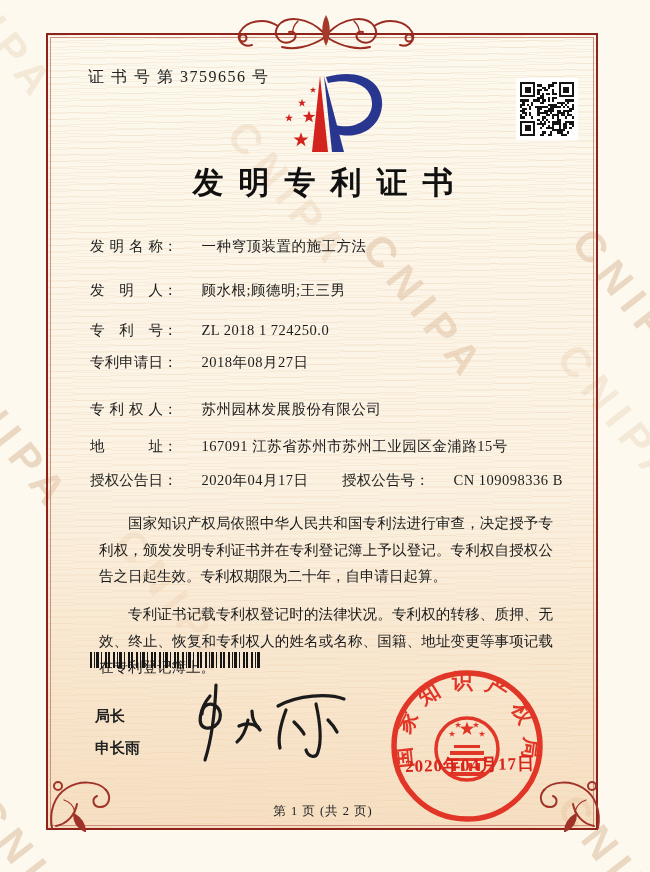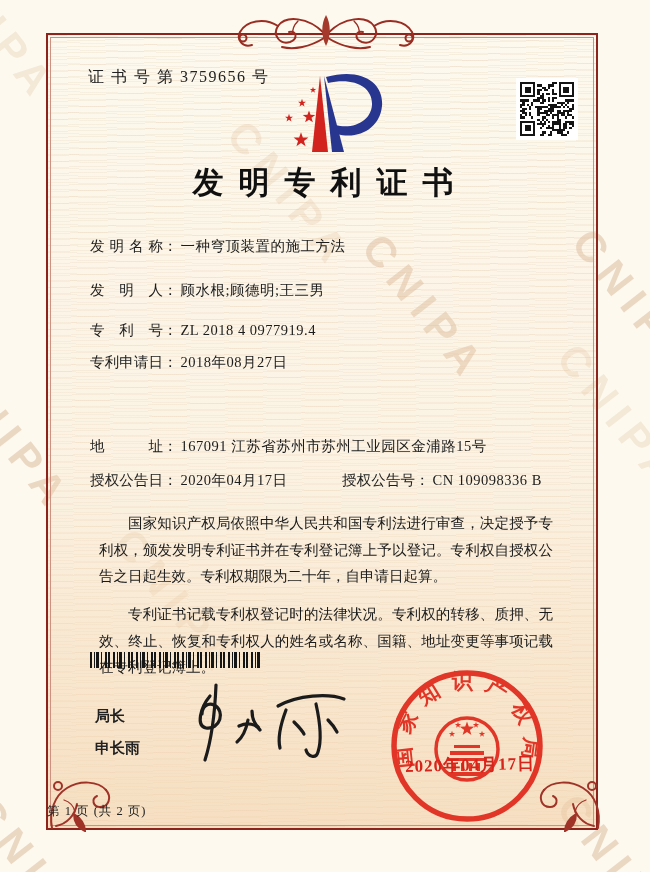--- a/index.html
+++ b/index.html
@@ -24,21 +24,21 @@
   .cert-no{position:absolute;left:88px;top:67px;font-size:16px;letter-spacing:1.5px;color:#222;}
   .logo{position:absolute;left:276px;top:70px;width:112px;height:84px;}
   .qr{position:absolute;left:516px;top:78px;width:62px;height:62px;background:#fff;}
   .title{position:absolute;left:47px;top:162px;width:552px;text-align:center;
          font-size:31px;font-weight:bold;letter-spacing:15px;text-indent:15px;color:#101010;}
   
   .frow{position:absolute;left:90px;width:472px;font-size:14.5px;white-space:nowrap;}
   .flabel{display:inline-block;width:73px;text-align:justify;text-align-last:justify;
           vertical-align:bottom;}
   .fcolon{display:inline-block;}
-  .fvalue{margin-left:3px;letter-spacing:0.5px;font-family:Liberation Serif, serif;}
+  .fvalue{margin-left:24px;letter-spacing:0.5px;font-family:Liberation Serif, serif;}
   .grant2{position:absolute;left:252px;top:0;}
   
   .body-text{position:absolute;left:88px;top:499px;width:476px;font-size:14.5px;
              line-height:1.84;text-align:justify;color:#1a1a1a;}
   .body-text p{margin:11px;text-indent:2em;}
   
   .barcode{position:absolute;left:90px;top:652px;width:170px;height:16px;
     background:repeating-linear-gradient(90deg,
       #161616 0 2px,rgba(0,0,0,0) 2px 4px,
       #161616 4px 5px,rgba(0,0,0,0) 5px 6px,
@@ -48,21 +48,21 @@
       #161616 18px 20px,rgba(0,0,0,0) 20px 23px);}
   
   .signer{position:absolute;left:95px;top:702px;font-family:Liberation Mono, monospace;
           font-size:15px;font-weight:600;color:#222;line-height:2.15;}
   .signature{position:absolute;left:182px;top:680px;width:180px;height:88px;}
   
   .seal{position:absolute;left:388px;top:667px;width:158px;height:158px;opacity:0.93;}
   .seal-date{position:absolute;left:405px;top:753px;width:160px;font-size:17px;font-weight:bold;
              color:#d8231a;letter-spacing:1px;transform:rotate(-1.5deg);white-space:nowrap;}
   
-  .page-footer{position:absolute;left:47px;top:803px;width:552px;text-align:left;
+  .page-footer{position:absolute;left:47px;top:803px;width:552px;text-align:center;
                font-size:12.5px;letter-spacing:1px;color:#222;}
   
   .orn-top{position:absolute;left:228px;top:9px;width:196px;height:48px;}
   .orn-bl{position:absolute;left:44px;top:770px;width:80px;height:62px;}
   .orn-br{position:absolute;left:526px;top:770px;width:80px;height:62px;transform:scaleX(-1);}
 </style>
 </head>
 <body>
 
 <div class="page">
@@ -368,24 +368,27 @@
 
   <div class="title">发明专利证书</div>
 
   <div class="frow" style="top:237px">
     <span class="flabel">发明名称</span><span class="fcolon">：</span><span class="fvalue">一种穹顶装置的施工方法</span>
   </div>
   <div class="frow" style="top:281px">
     <span class="flabel">发明人</span><span class="fcolon">：</span><span class="fvalue">顾水根;顾德明;王三男</span>
   </div>
   <div class="frow" style="top:321px">
-    <span class="flabel">专利号</span><span class="fcolon">：</span><span class="fvalue">ZL 2018 4 0977919.4</span>
+    <span class="flabel">专利号</span><span class="fcolon">：</span><span class="fvalue">ZL 2018 1 724250.0</span>
   </div>
   <div class="frow" style="top:353px">
     <span class="flabel">专利申请日</span><span class="fcolon">：</span><span class="fvalue">2018年08月27日</span>
+  </div>
+  <div class="frow" style="top:400px">
+    <span class="flabel">专利权人</span><span class="fcolon">：</span><span class="fvalue">苏州园林发展股份有限公司</span>
   </div>
   <div class="frow" style="top:437px">
     <span class="flabel">地址</span><span class="fcolon">：</span><span class="fvalue">167091 江苏省苏州市苏州工业园区金浦路15号</span>
   </div>
   <div class="frow" style="top:471px">
     <span class="flabel">授权公告日</span><span class="fcolon">：</span><span class="fvalue">2020年04月17日</span>
     <span class="grant2">
       <span class="flabel">授权公告号</span><span class="fcolon">：</span><span class="fvalue">CN 109098336 B</span>
     </span>
   </div>

